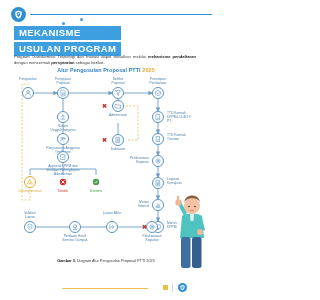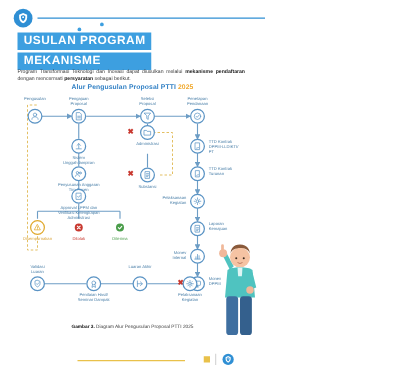--- a/index.html
+++ b/index.html
@@ -109,22 +109,22 @@
       <path d="M12 3 L19 6.2 V11 C19 16 15.6 19.6 12 21 C8.4 19.6 5 16 5 11 V6.2 Z" fill="#ffffff"></path>
       <path d="M12 6.5 L15.8 8.2 V11 C15.8 14 13.9 16.4 12 17.4 C10.1 16.4 8.2 14 8.2 11 V8.2 Z" fill="#2f8fd4"></path>
       <circle cx="12" cy="10.3" r="1.6" fill="#ffffff"></circle>
     </svg>
   </div>
   <div class="head-rule"></div>
 
   <span class="title-dot d1"></span>
   <span class="title-dot d2"></span>
   <div class="title-wrap">
+    <span class="title-bar b1">MEKANISME</span>
     <span class="title-bar b2">USULAN PROGRAM</span>
-    <span class="title-bar b1">MEKANISME</span>
   </div>
 
   <div class="para" id="para">Program Transformasi Teknologi dan Inovasi dapat diusulkan melalui <b>mekanisme pendaftaran</b> dengan  mencermati <b>persyaratan</b> sebagai berikut.</div>
 
   <div class="sub-head">
     <span>Alur Pengusulan Proposal PTTI</span>
     <span class="yr">2025</span>
   </div>
 
   <div class="flow">

